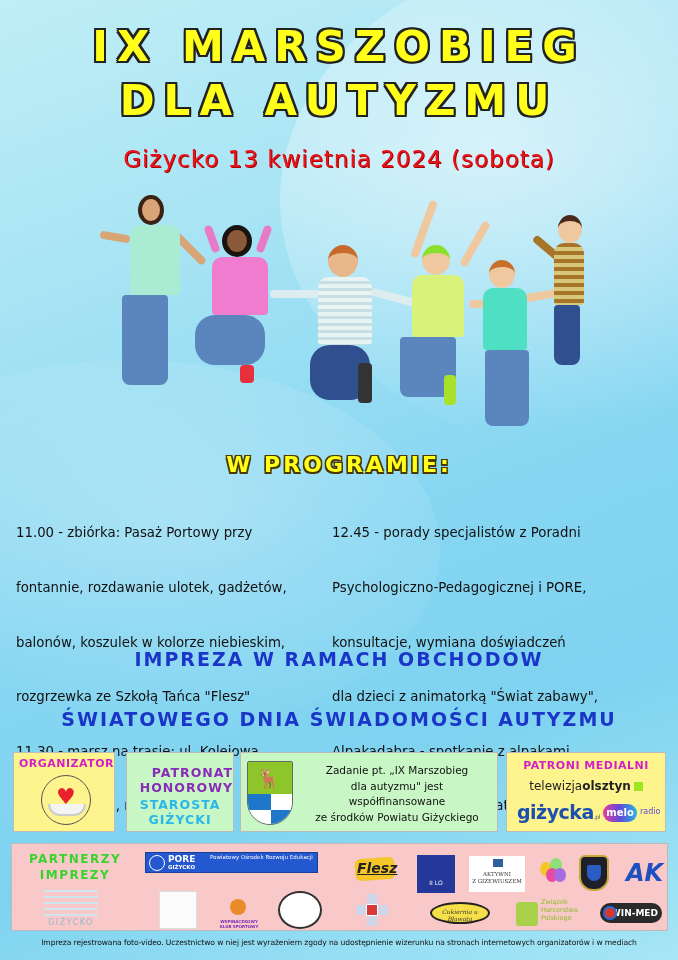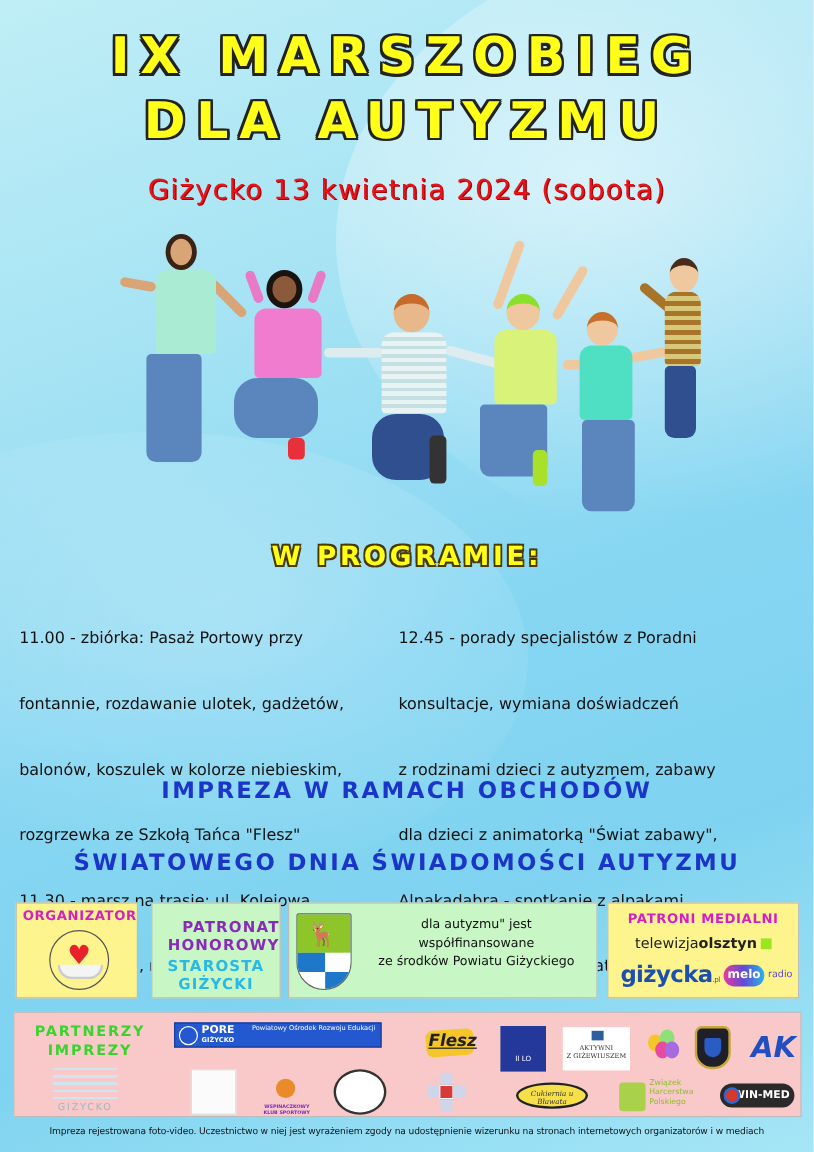--- a/index.html
+++ b/index.html
@@ -222,22 +222,22 @@
   <div>11.30 - marsz na trasie: ul. Kolejowa,</div>
   <div>ul. Nadbrzeżna, most obrotowy,</div>
   <div>hotel St. Bruno</div>
   <div>11.45 - bieg: park Rogera Goemaerea,</div>
   
   
 </div>
 
 <div class="prog-col right">
   <div>12.45 - porady specjalistów z Poradni</div>
+  <div>Psychologiczno-Pedagogicznej i PORE,</div>
   <div>konsultacje, wymiana doświadczeń</div>
-  <div>z rodzinami dzieci z autyzmem, zabawy</div>
   <div>dla dzieci z animatorką "Świat zabawy",</div>
   <div>Alpakadabra - spotkanie z alpakami,</div>
   <div>atrakcje żołnierzy z 41 Batalionu Obrony</div>
   <div>Pogranicza w Giżycku, ścianka wspinaczkowa</div>
   
   
 </div>
 
 <div class="event-title l1">IMPREZA W RAMACH OBCHODÓW</div>
 <div class="event-title l2">ŚWIATOWEGO DNIA ŚWIADOMOŚCI AUTYZMU</div>
@@ -264,20 +264,21 @@
 <div class="box box-financing">
   <div class="crest">
     <div class="crest-top"></div>
     <div class="crest-deer">🦌</div>
     <div class="crest-q1"></div>
       <div class="crest-q2"></div>
     <div class="crest-q3"></div>
       <div class="crest-q4"></div>
   </div>
   <div class="fin-text">
+    <div>Zadanie pt. „IX Marszobieg</div>
     <div>dla autyzmu" jest</div>
     <div>współfinansowane</div>
     <div>ze środków Powiatu Giżyckiego</div>
   </div>
 </div>
 
 <div class="box box-media">
   <div class="lbl-media">PATRONI MEDIALNI</div>
   <div class="tv-olsztyn"><span>telewizja</span><b>olsztyn</b><span class="tv-square"></span></div>
   <div class="gizycka"><span>giżycka</span><small>.pl</small></div>

